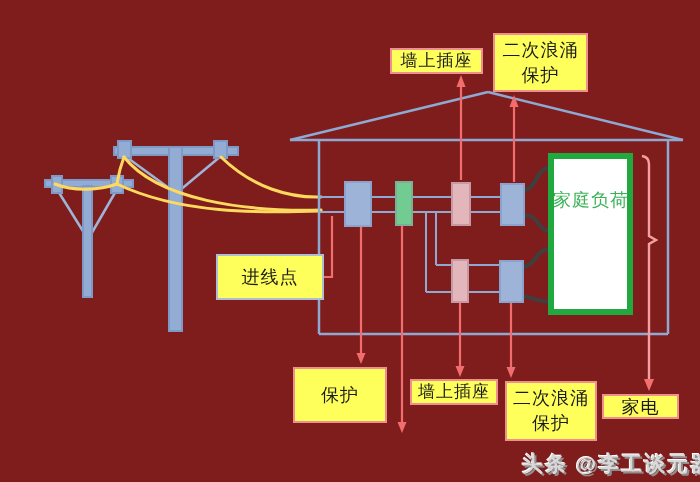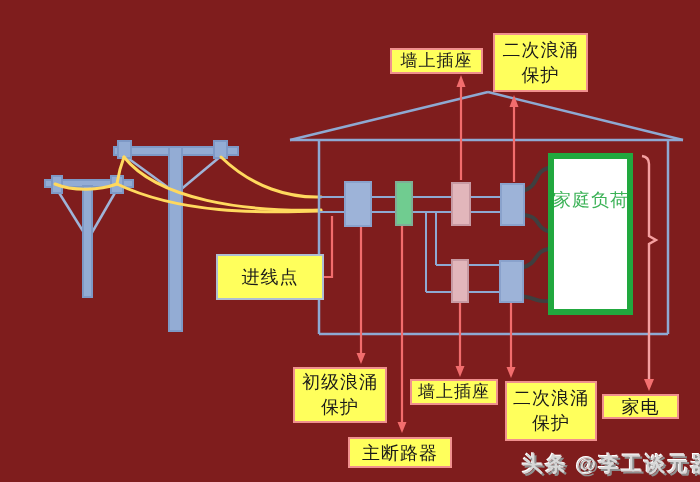--- a/index.html
+++ b/index.html
@@ -144,27 +144,23 @@
   <div class="lbl" style="left:493px;top:33px;width:95px;height:59px;font-size:18px;line-height:25px;">
     <span class="ln">二次浪涌</span>
     <span class="ln">保护</span>
   </div>
 
   <div class="lbl lbl-entry" style="left:196px;top:254px;width:108px;height:46px;margin-left:20px;">
     <span class="ln">进线点</span>
   </div>
 
   <div class="lbl" style="left:293px;top:367px;width:94px;height:56px;font-size:18px;line-height:25px;">
-    <span class="ln">初级浪涌</span>
     <span class="ln">保护</span>
   </div>
 
-  <div class="lbl" style="left:348px;top:437px;width:104px;height:31px;font-size:18px;">
-    <span class="ln">主断路器</span>
-  </div>
 
   <div class="lbl" style="left:410px;top:379px;width:88px;height:26px;">
     <span class="ln">墙上插座</span>
   </div>
 
   <div class="lbl" style="left:505px;top:381px;width:92px;height:60px;font-size:18px;line-height:25px;">
     <span class="ln">二次浪涌</span>
     <span class="ln">保护</span>
   </div>
 

